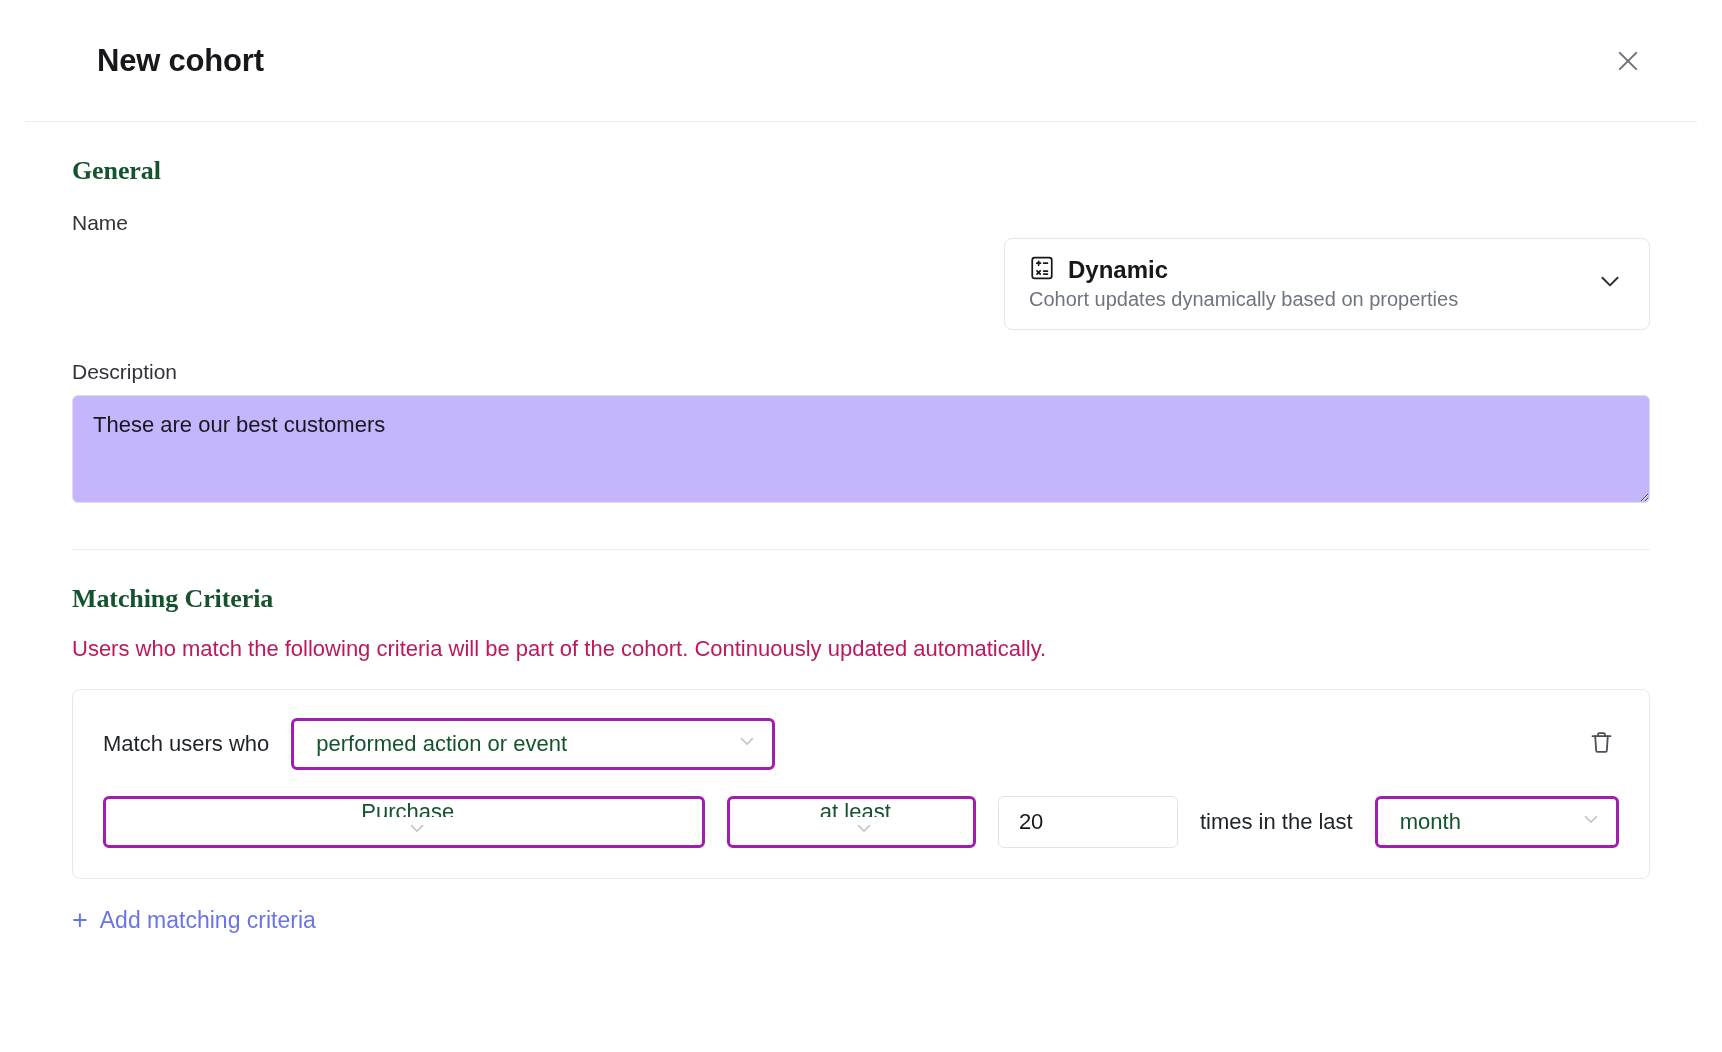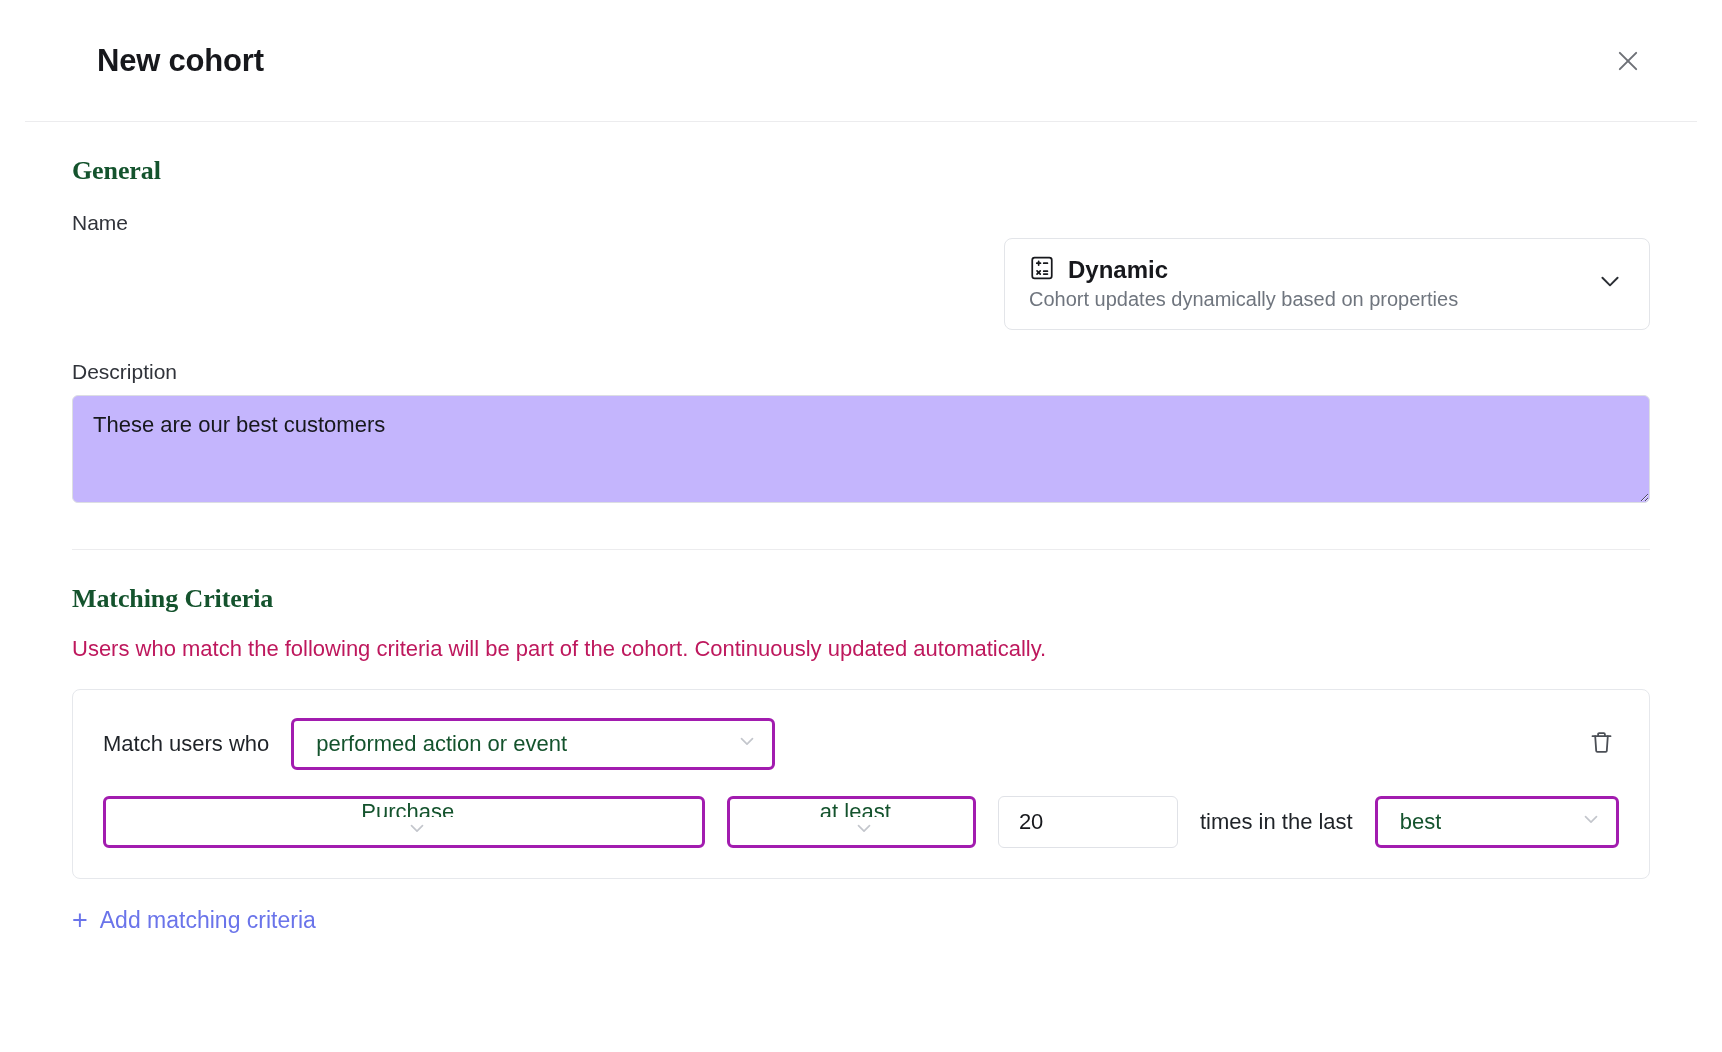--- a/index.html
+++ b/index.html
@@ -346,21 +346,21 @@
               <polyline points="6,9.5 12,15.5 18,9.5"></polyline>
             </svg>
           </span>
         </div>
 
         <input class="num-input" type="text" value="20" style="">
 
         <span class="row-label">times in the last</span>
 
         <div class="select sel-period">
-          <span class="sel-val">best</span>
+          <span class="sel-val">month</span>
           <span class="chev">
             <svg width="22" height="22" viewBox="0 0 24 24" fill="none" stroke="#c3c6cc" stroke-width="1.8" stroke-linecap="round" stroke-linejoin="round">
               <polyline points="6,9.5 12,15.5 18,9.5"></polyline>
             </svg>
           </span>
         </div>
       </div>
     </div>
 
     <button class="add-link">

